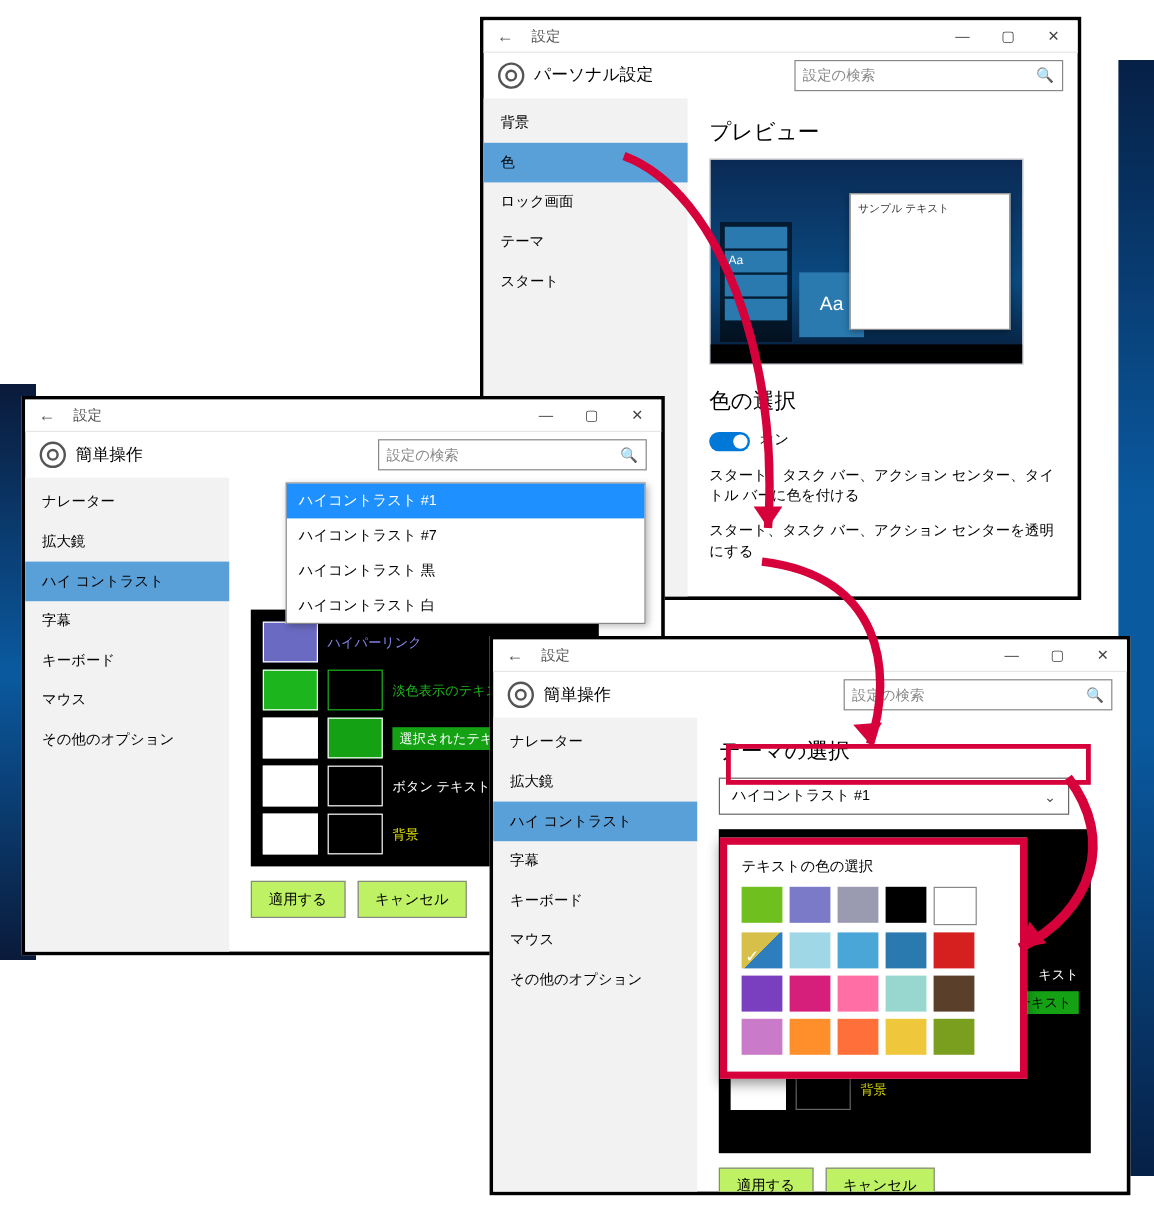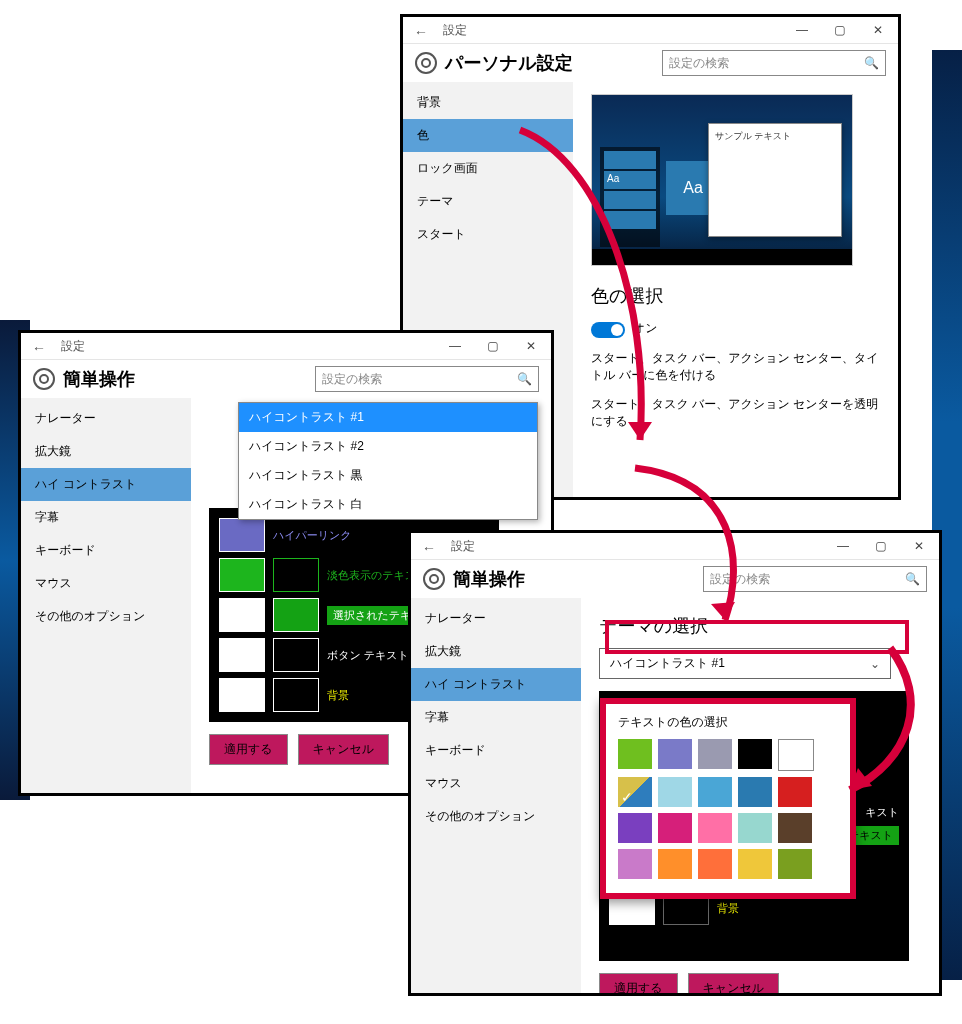--- a/index.html
+++ b/index.html
@@ -60,21 +60,21 @@
     border-radius: 50%;
     position: relative;
   }
   .gear::before {
     content:"";
     position:absolute;
     inset: 4px;
     border: 2px solid #555;
     border-radius:50%;
   }
-  .header-title { font-size: 18px; font-weight: 700; }
+  .header-title { font-size: 14px; font-weight: 400; }
   .search-box {
     margin-left: auto;
     width: 210px;
     height: 24px;
     border: 1px solid #888;
     display: flex;
     align-items: center;
     padding: 0 6px;
     color: #888;
     font-size: 12px;
@@ -113,21 +113,21 @@
     width: 260px; height: 170px;
     background: linear-gradient(180deg,#0a2a55,#0a4a80 60%, #061a35);
     border: 1px solid #ccc;
     position: relative;
     overflow: hidden;
   }
   .preview-taskbar { position:absolute; left:0; right:0; bottom:0; height:16px; background:#000; }
   .preview-tilecol { position:absolute; left:8px; bottom:18px; width:60px; height:100px; background: rgba(0,0,0,.55); display:flex; flex-direction:column; gap:2px; padding:4px; box-sizing:border-box;}
   .preview-tile { height:18px; background:#2a7ab0; }
   .preview-tile.aa::after { content:"Aa"; color:#fff; font-size:10px; padding-left:3px;}
-  .preview-aa-big { position:absolute; left:74px; bottom:50px; width:54px; height:54px; background:#2a7ab0; color:#fff; display:flex; align-items:center; justify-content:center; font-size:16px;}
+  .preview-aa-big { position:absolute; left:74px; bottom:22px; width:54px; height:54px; background:#2a7ab0; color:#fff; display:flex; align-items:center; justify-content:center; font-size:16px;}
   .preview-window {
     position:absolute; right:10px; top:28px; width:120px; height:100px;
     background:#fff; border:1px solid #888; box-shadow: 0 2px 6px rgba(0,0,0,.4);
     padding:6px; font-size:9px; color:#333;
   }
   .opt-label { font-size: 12px; margin-top: 12px; }
   .toggle {
     width: 34px; height: 16px; border-radius: 9px;
     background:#0078d7; position:relative; margin-top:4px;
   }
@@ -168,21 +168,21 @@
     flex-direction:column;
     gap:6px;
     position: relative;
   }
   .theme-preview.large { width: 290px; height: 250px; }
   .tp-row { display:flex; align-items:center; gap:8px; }
   .swatch-box { width:38px; height:26px; border:1px solid #fff; }
   .swatch-box.big { width:44px; height:32px;}
   .tp-label { font-size:11px; }
   .btn {
-    border:1px solid #888; background:#be185d; padding:6px 14px; font-size:12px;
+    border:1px solid #888; background:#bef264; padding:6px 14px; font-size:12px;
     display:inline-block;
   }
   .btn-row { margin-top:12px; display:flex; gap:10px;}
   .combo {
     border:1px solid #666;
     padding:6px 10px;
     display:flex; align-items:center;
     font-size:12px;
     width: 270px;
   }
@@ -238,20 +238,21 @@
   </div>
   <div class="body-row">
     <div class="sidebar">
       <div class="item">背景</div>
       <div class="item selected">色</div>
       <div class="item">ロック画面</div>
       <div class="item">テーマ</div>
       <div class="item">スタート</div>
     </div>
     <div class="content">
+      <div class="section-title">プレビュー</div>
       <div class="preview-img">
         <div class="preview-tilecol">
           <div class="preview-tile"></div>
           <div class="preview-tile aa"></div>
           <div class="preview-tile"></div>
           <div class="preview-tile"></div>
         </div>
         <div class="preview-aa-big">Aa</div>
         <div class="preview-window">
           <div>サンプル テキスト</div>
@@ -332,21 +333,21 @@
       <div class="btn-row">
         <div class="btn">適用する</div>
         <div class="btn">キャンセル</div>
       </div>
     </div>
   </div>
 </div>
 
 <div class="dropdown">
   <div class="opt sel">ハイコントラスト #1</div>
-  <div class="opt">ハイコントラスト #2</div>
+  <div class="opt">ハイコントラスト #7</div>
   <div class="opt">ハイコントラスト 黒</div>
   <div class="opt">ハイコントラスト 白</div>
 </div>
 <svg class="cursor" style="left:520px; top:436px;" viewBox="0 0 12 18">
   <path d="M0 0 L0 14 L4 11 L7 17 L9 16 L6 10 L11 10 Z" fill="#fff" stroke="#000" stroke-width="1"></path>
 </svg>
 
 <div class="win" style="left:408px; top:530px; width:528px; height:460px; z-index:50;">
   <div class="titlebar">
     <span class="back">←</span>

